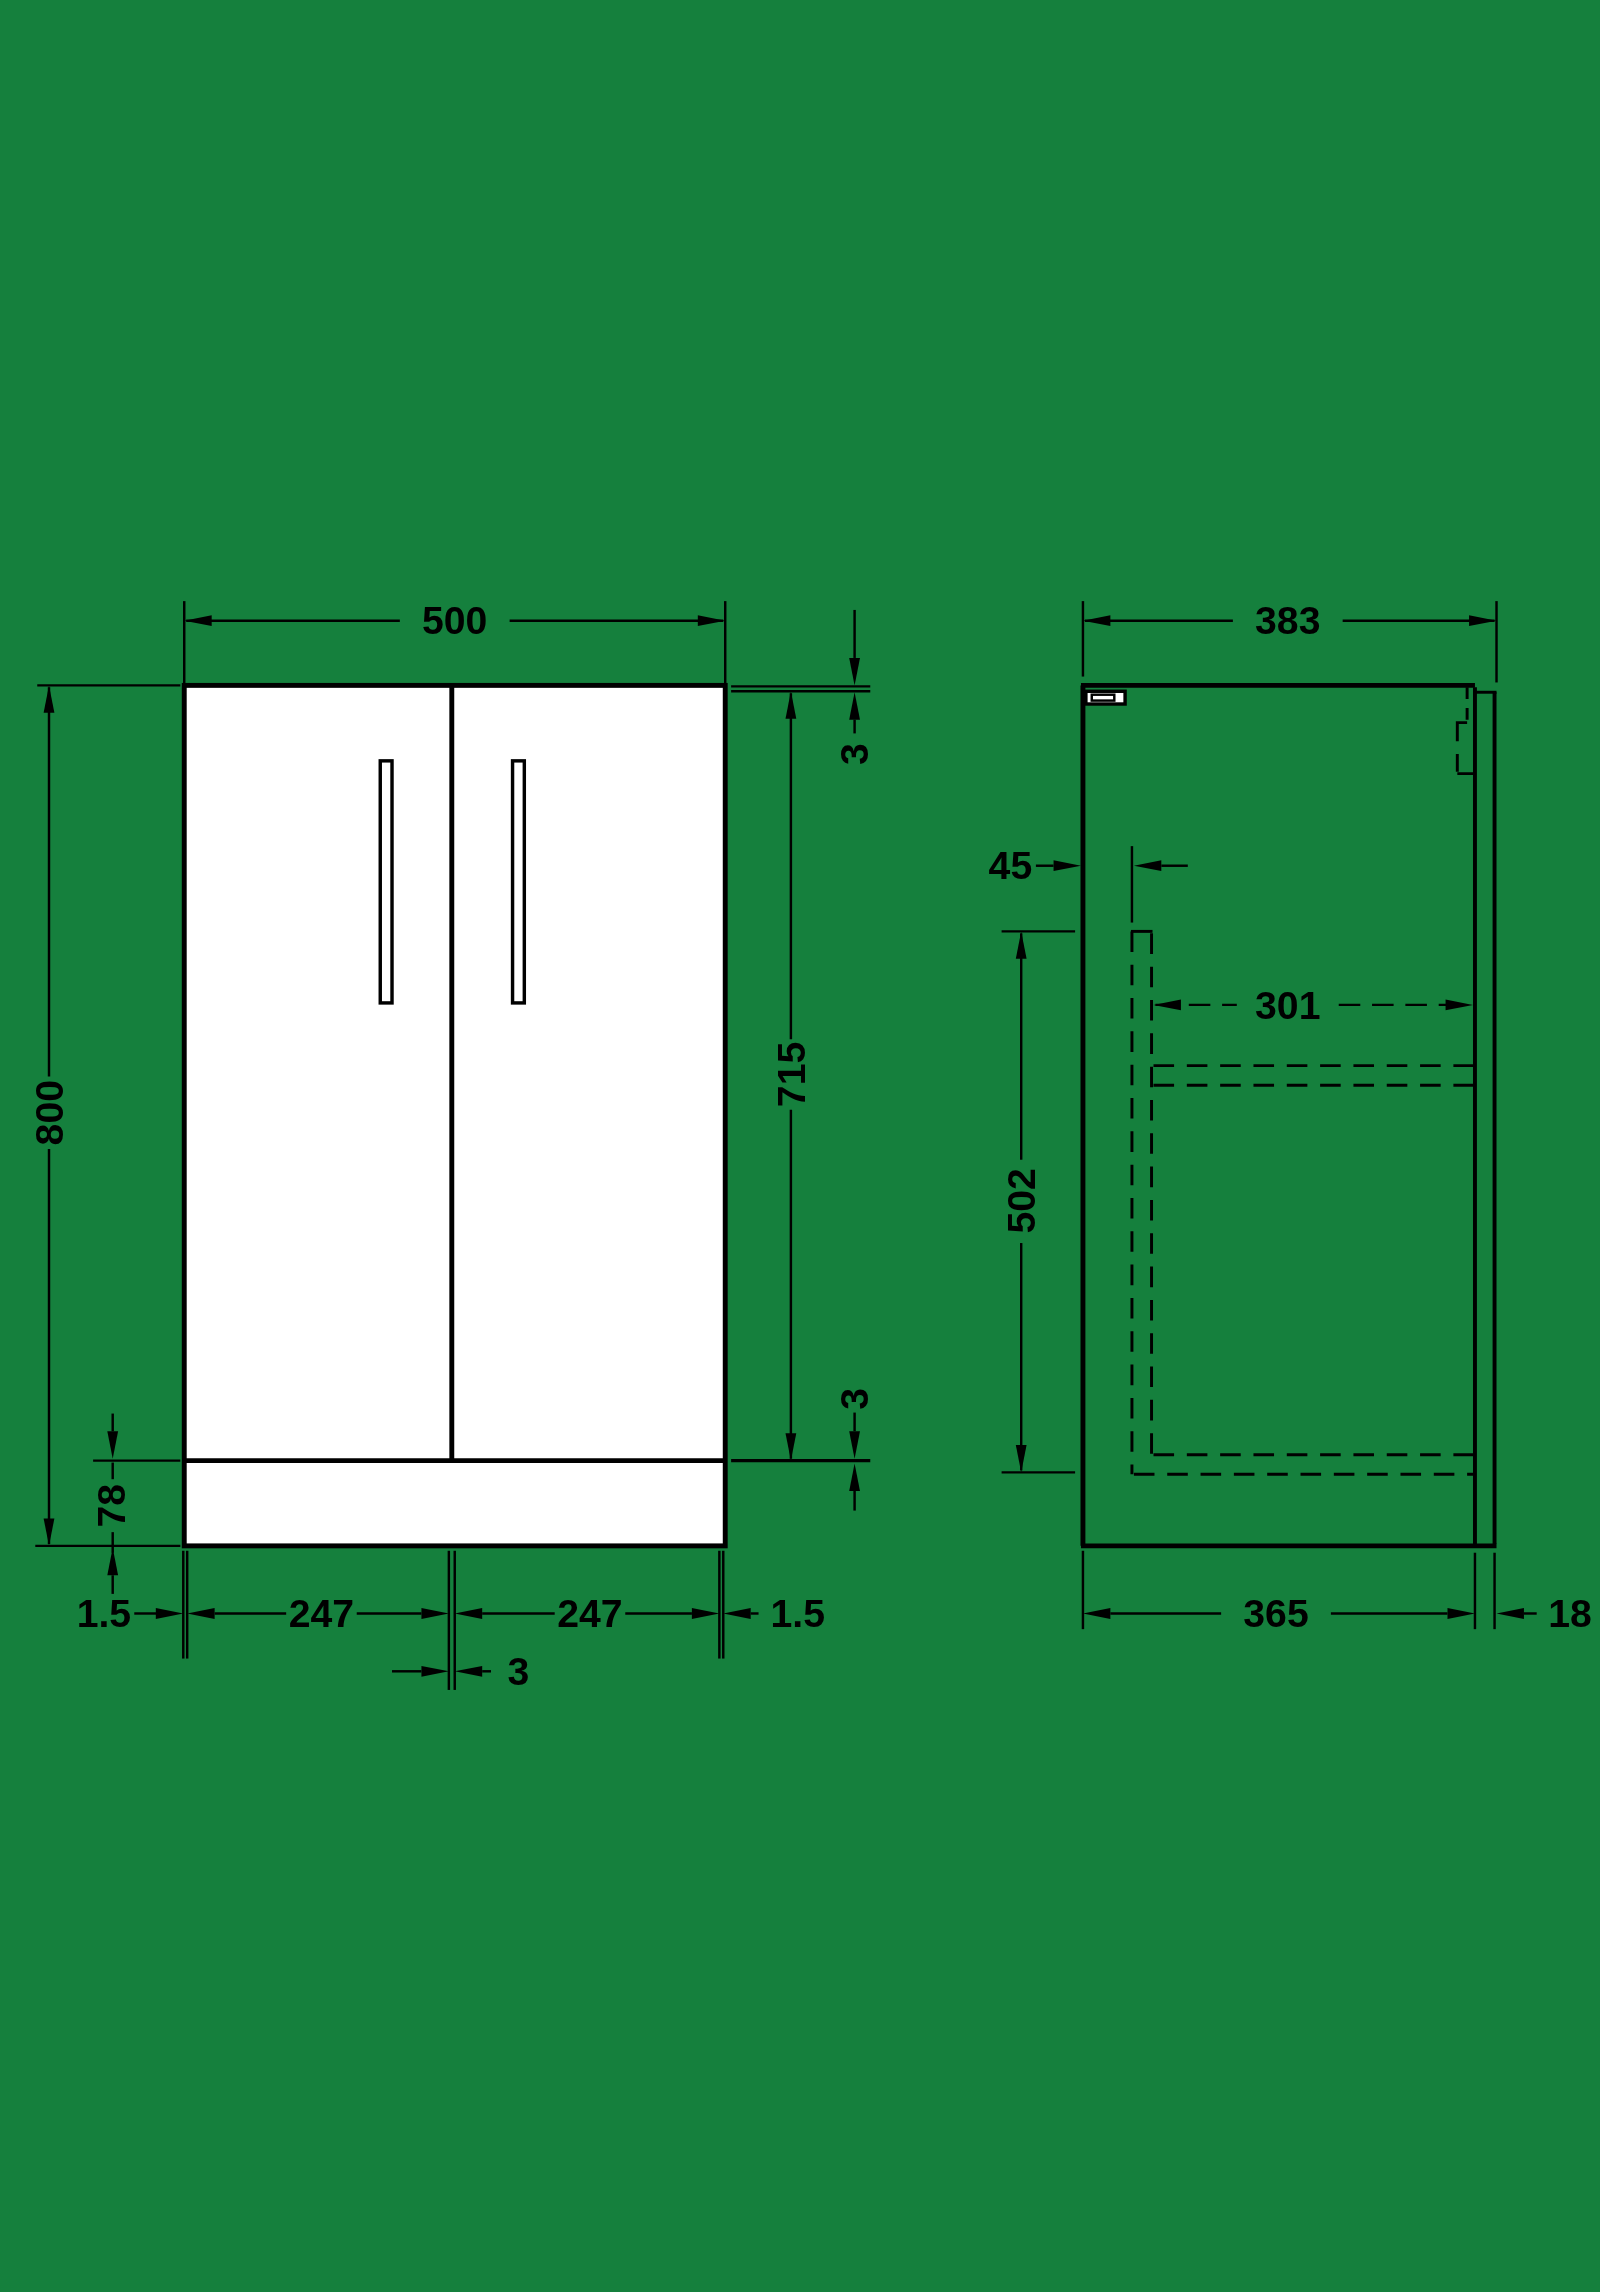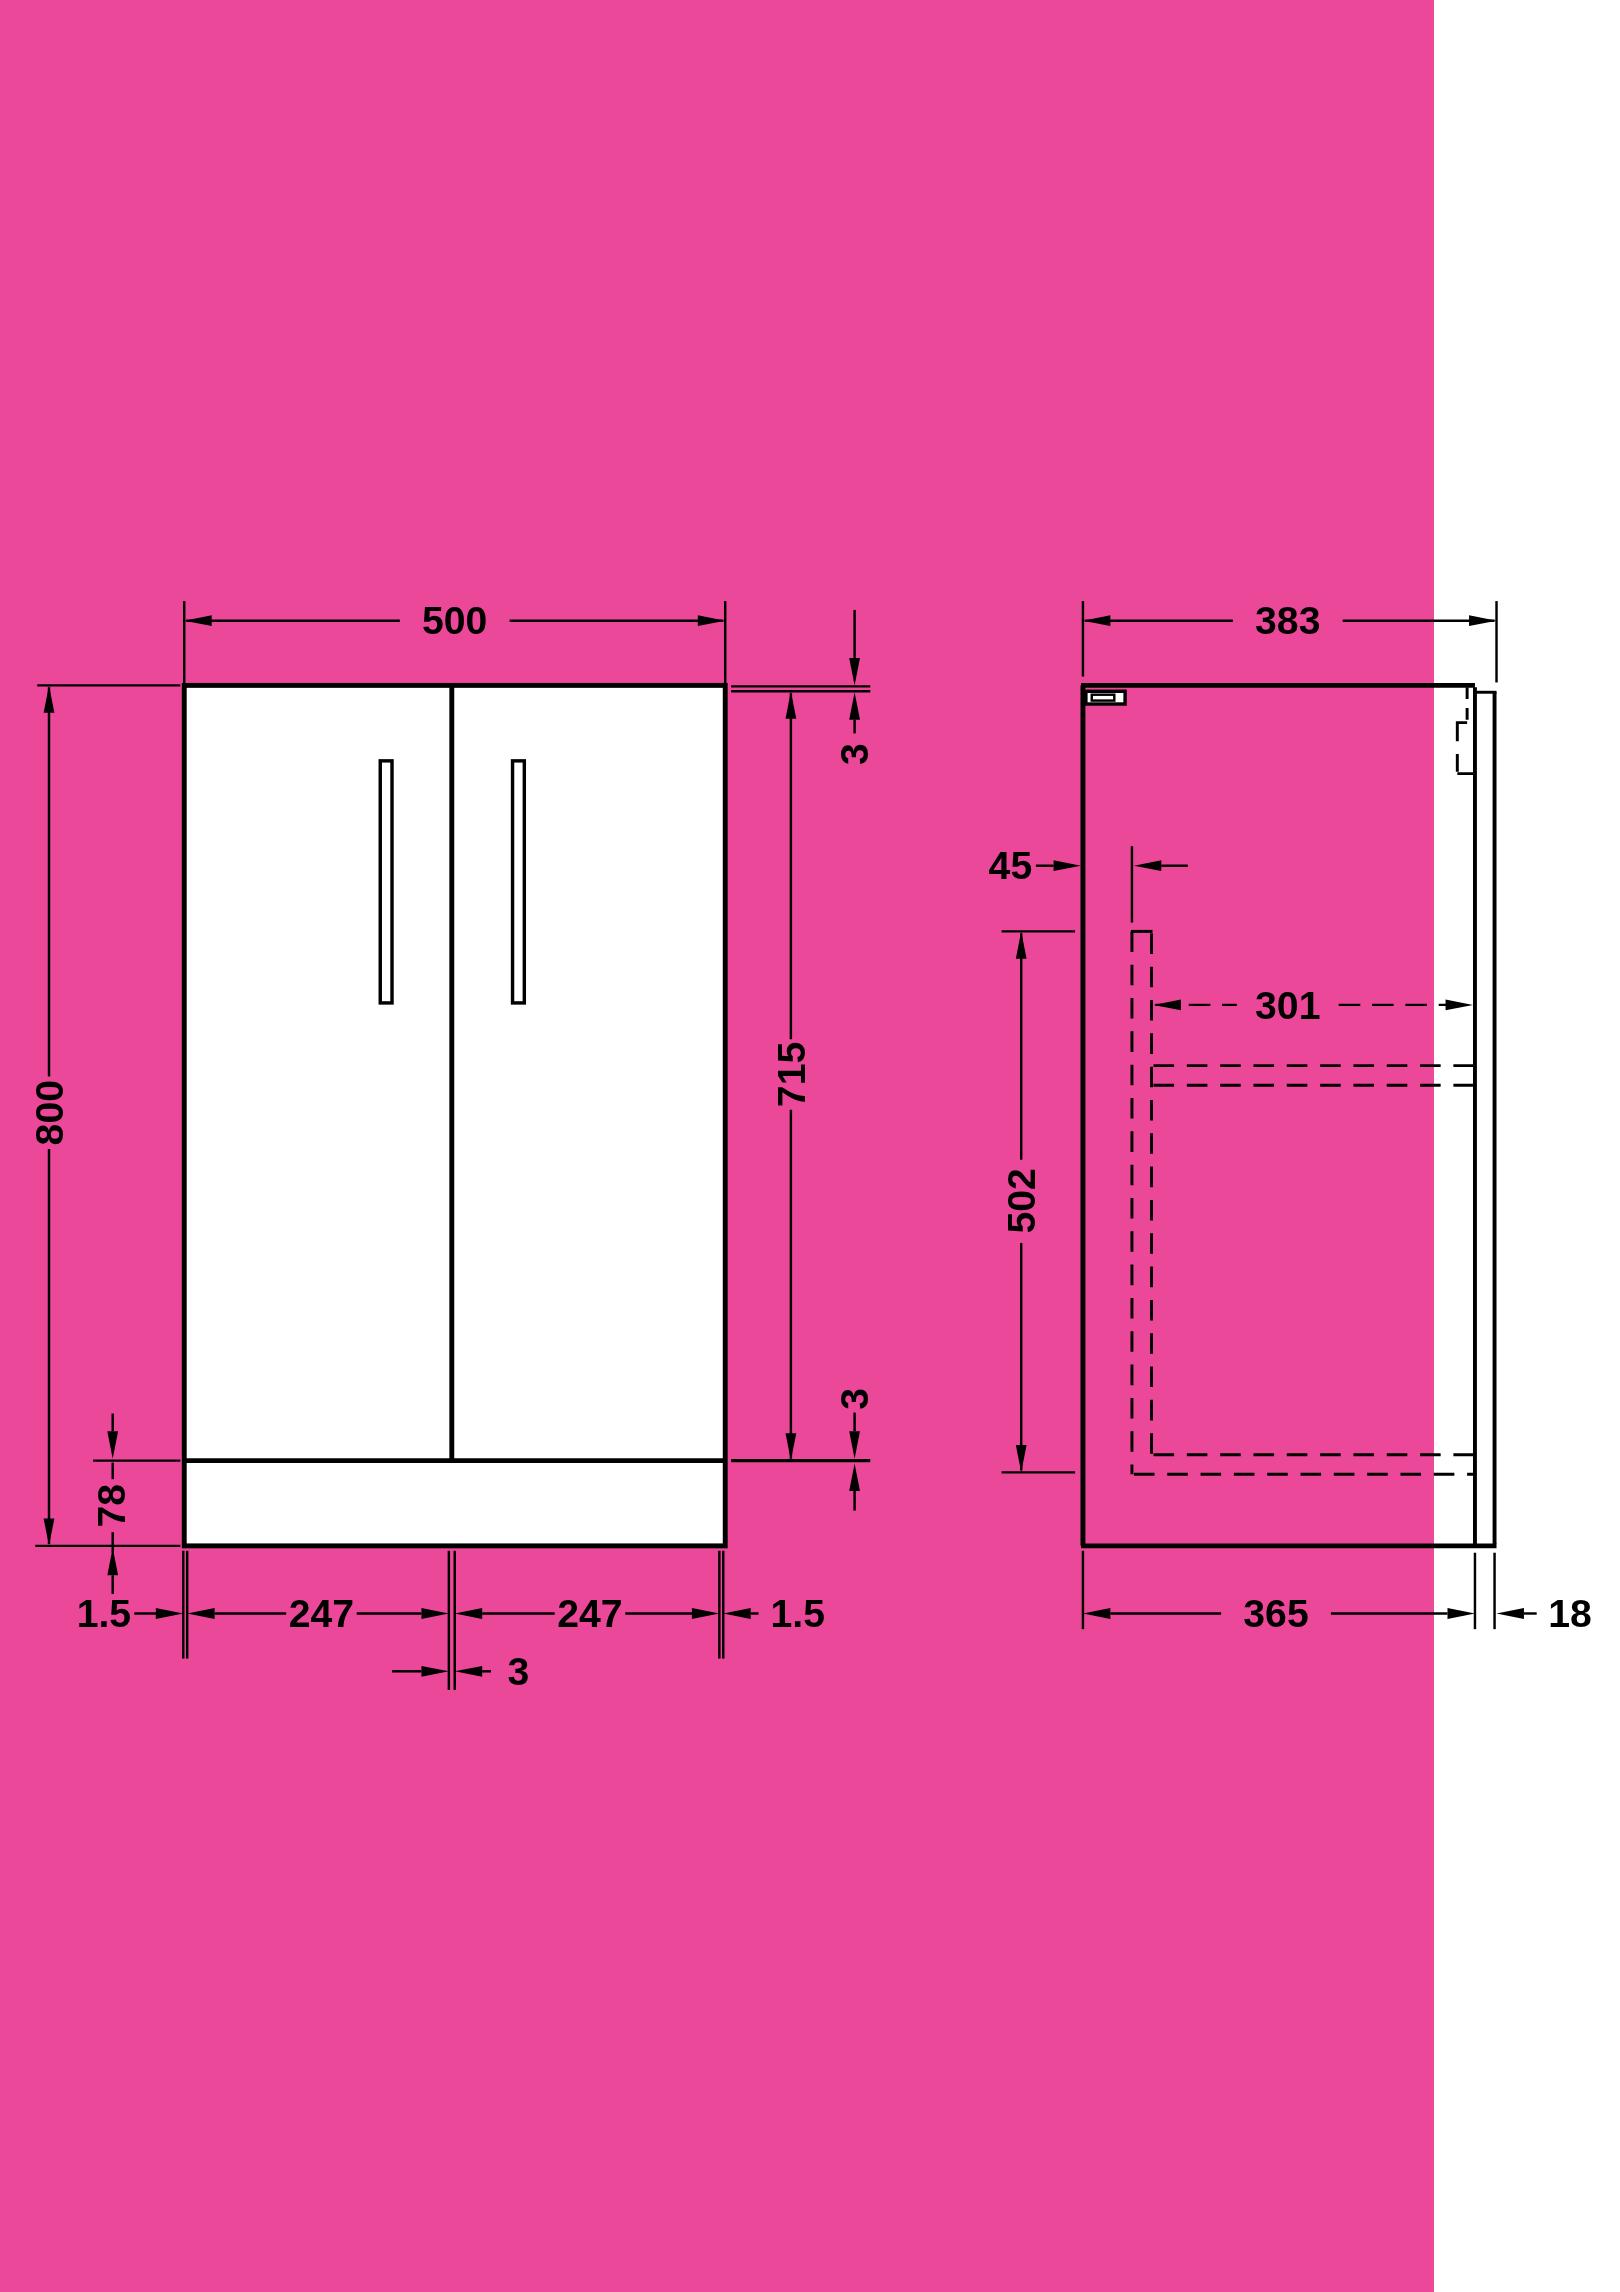--- a/index.html
+++ b/index.html
@@ -1,20 +1,20 @@
 <!DOCTYPE html>
 <html><head>
 <meta charset="utf-8">
 <style>
   html, body { margin: 0; padding: 0; background: #ffffff; }
   .sheet {
     position: relative;
-    width: 1434px;
+    width: 1600px;
     height: 2293px;
-    background: #ec4899;
+    background: #15803d;
     font-family: "Liberation Sans", sans-serif;
   }
   svg { position: absolute; left: 0; top: 0; }
   .dim-text {
     font-family: "Liberation Sans", sans-serif;
     font-weight: bold;
     font-size: 40px;
     fill: #000000;
   }
 </style>

